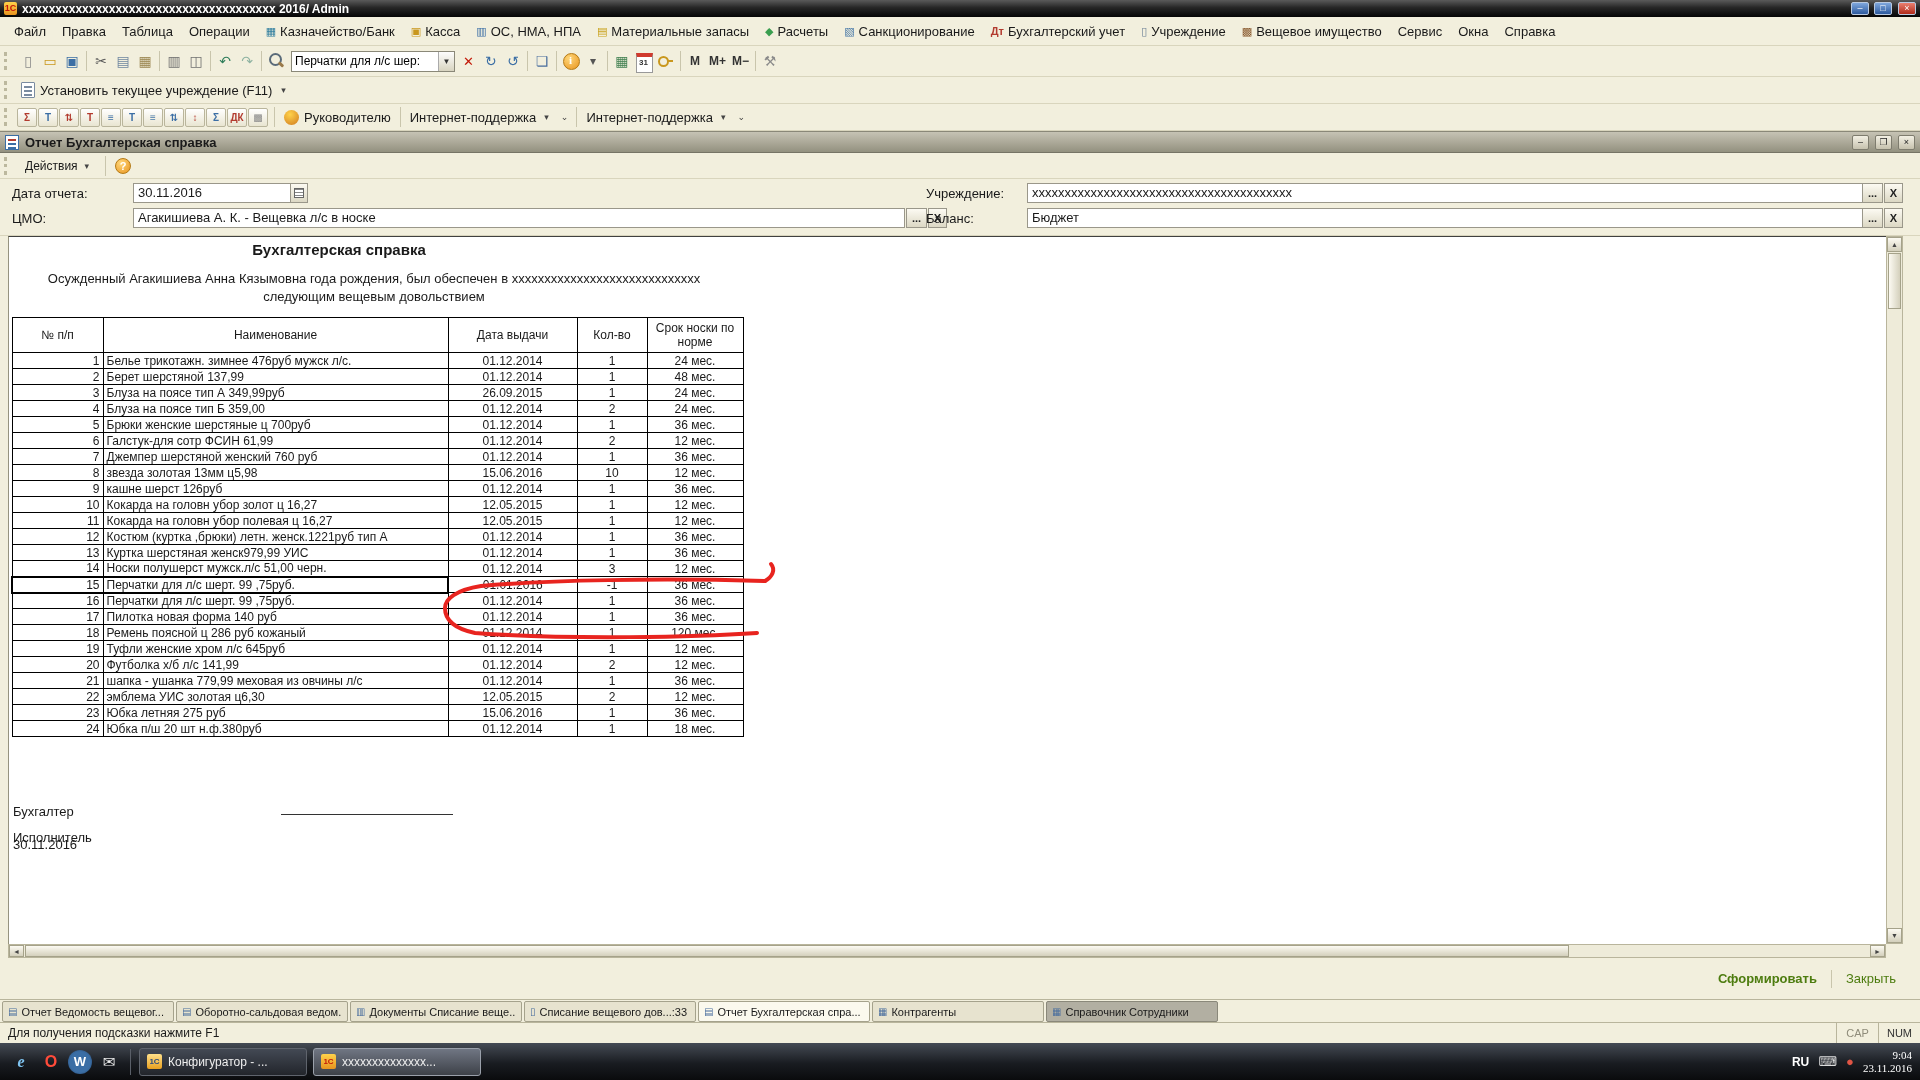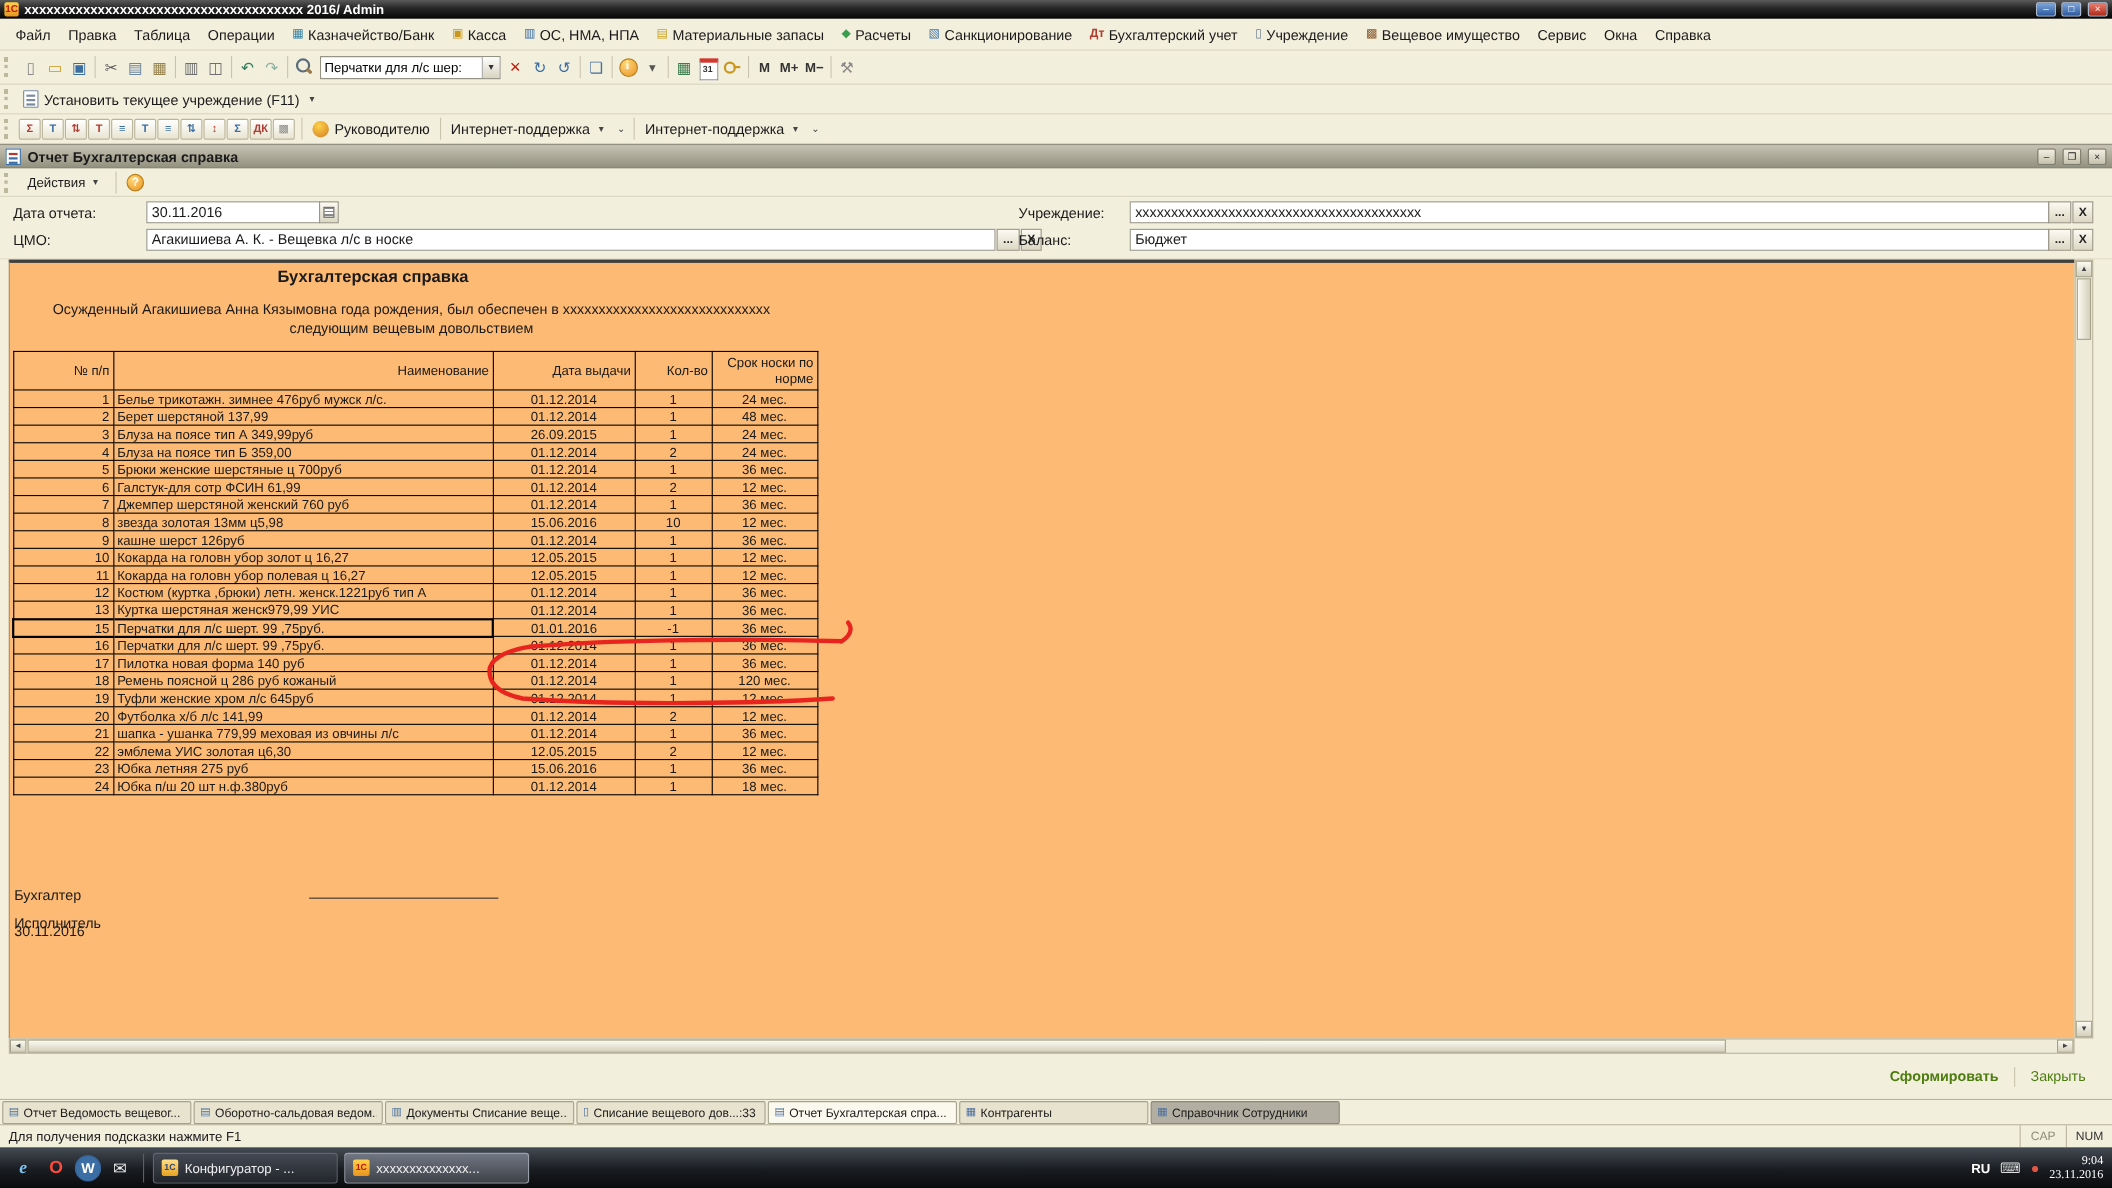--- a/index.html
+++ b/index.html
@@ -95,28 +95,28 @@
     line-height:18px; padding:0 4px; white-space:nowrap; overflow:hidden; }
   .mini-btn { position:absolute; height:20px; border:1px solid #9a978a; background:linear-gradient(#fcfaf2,#dcd8c4);
     font-size:11px; font-weight:bold; text-align:center; line-height:18px; color:#222; }
   .cal-btn { position:absolute; width:18px; height:20px; border:1px solid #9a978a;
     background:linear-gradient(#fcfaf2,#dcd8c4); }
   .cal-btn::before { content:""; position:absolute; left:3px; top:4px; right:3px; bottom:4px;
     background:repeating-linear-gradient(#888 0 1px, #fff 1px 3px); border:1px solid #666; }
 
   
   .docwrap { position:relative; height:722px; flex:0 0 722px; background:#f2efdd; }
-  .page { position:absolute; left:8px; top:0; width:1878px; height:708px; background:#fdba74;
-    border-left:1px solid #96937f; border-top:3px solid #404040; overflow:hidden; }
+  .page { position:absolute; left:8px; top:0; width:1878px; height:708px; background:#ffffff;
+    border-left:1px solid #96937f; border-top:1px solid #404040; overflow:hidden; }
   .doc-title { position:absolute; left:0; top:4px; width:660px; text-align:center; font-size:15px; font-weight:bold; }
   .doc-line { position:absolute; left:0; width:730px; text-align:center; font-size:13px; }
   .doc-table { position:absolute; left:2px; top:80px; border-collapse:collapse; table-layout:fixed; font-size:12px; }
   .doc-table th, .doc-table td { border:1px solid #000; padding:0 3px; height:16px; line-height:14px;
     overflow:hidden; white-space:nowrap; font-weight:normal; }
-  .doc-table th { height:35px; text-align:right; white-space:normal; }
+  .doc-table th { height:35px; text-align:center; white-space:normal; }
   .c-num { width:91px; text-align:right; }
   .c-name { width:345px; text-align:left; }
   .c-date { width:129px; text-align:center; }
   .c-qty { width:70px; text-align:center; }
   .c-term { width:96px; text-align:center; }
   tr.row-selected td:nth-child(1) { border-top:2px solid #000; border-bottom:2px solid #000; border-left:2px solid #000; }
   tr.row-selected td:nth-child(2) { border-top:2px solid #000; border-bottom:2px solid #000; border-right:2px solid #000; }
   .doc-exec { position:absolute; left:4px; top:549px; font-size:13px;margin-top:44px; }
   .doc-acct { position:absolute; left:4px; top:567px; font-size:13px; }
   .sig-line { position:absolute; left:272px; top:560px; width:172px; border-bottom:1px solid #333; height:18px; }
@@ -525,20 +525,27 @@
             </tr>
 
             <tr>
               <td class="c-num">13</td>
               <td class="c-name">Куртка  шерстяная   женск979,99 УИС</td>
               <td class="c-date">01.12.2014</td>
               <td class="c-qty">1</td>
               <td class="c-term">36 мес.</td>
             </tr>
 
+            <tr>
+              <td class="c-num">14</td>
+              <td class="c-name">Носки  полушерст  мужск.л/с 51,00 черн.</td>
+              <td class="c-date">01.12.2014</td>
+              <td class="c-qty">3</td>
+              <td class="c-term">12 мес.</td>
+            </tr>
 
             <tr class="row-selected">
               <td class="c-num">15</td>
               <td class="c-name">Перчатки для л/с шерт. 99 ,75руб.</td>
               <td class="c-date">01.01.2016</td>
               <td class="c-qty">-1</td>
               <td class="c-term">36 мес.</td>
             </tr>
 
             <tr>

